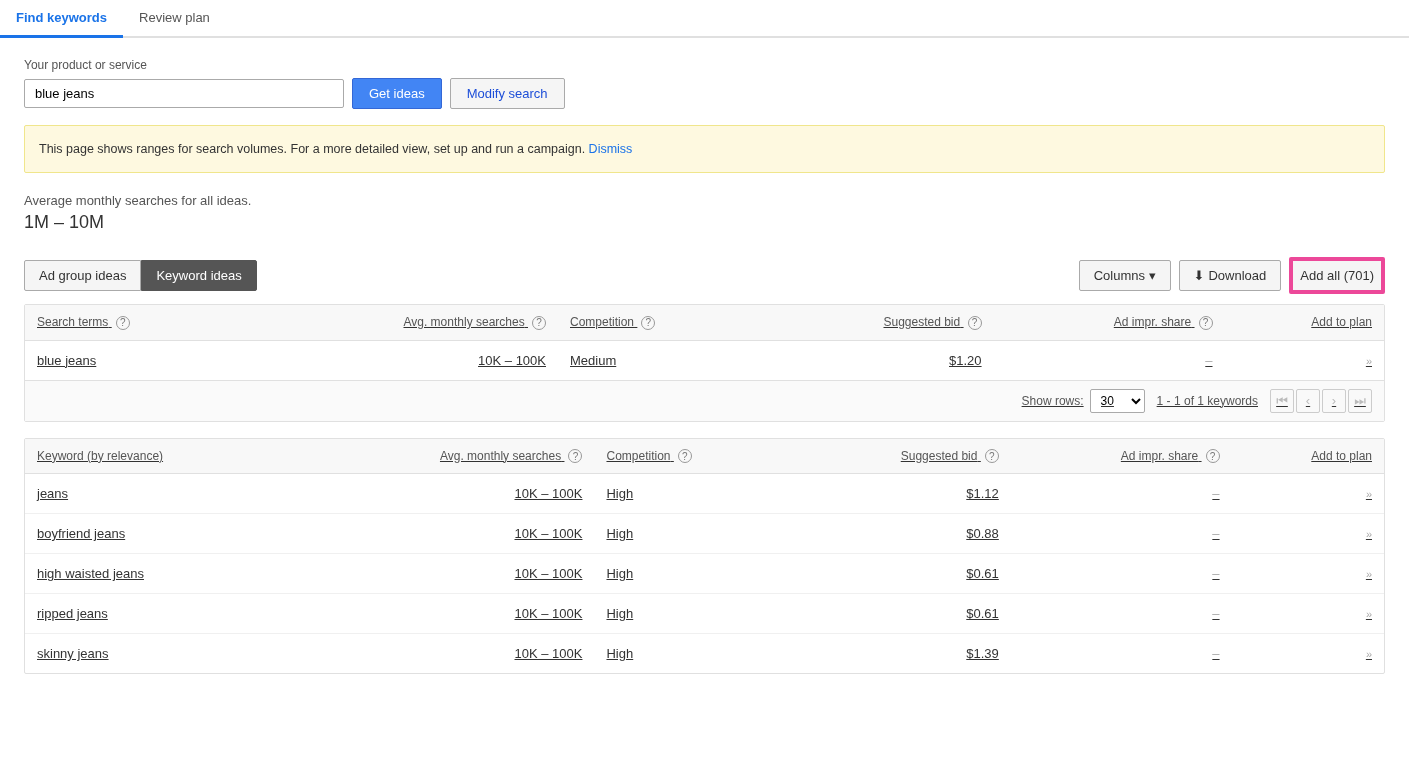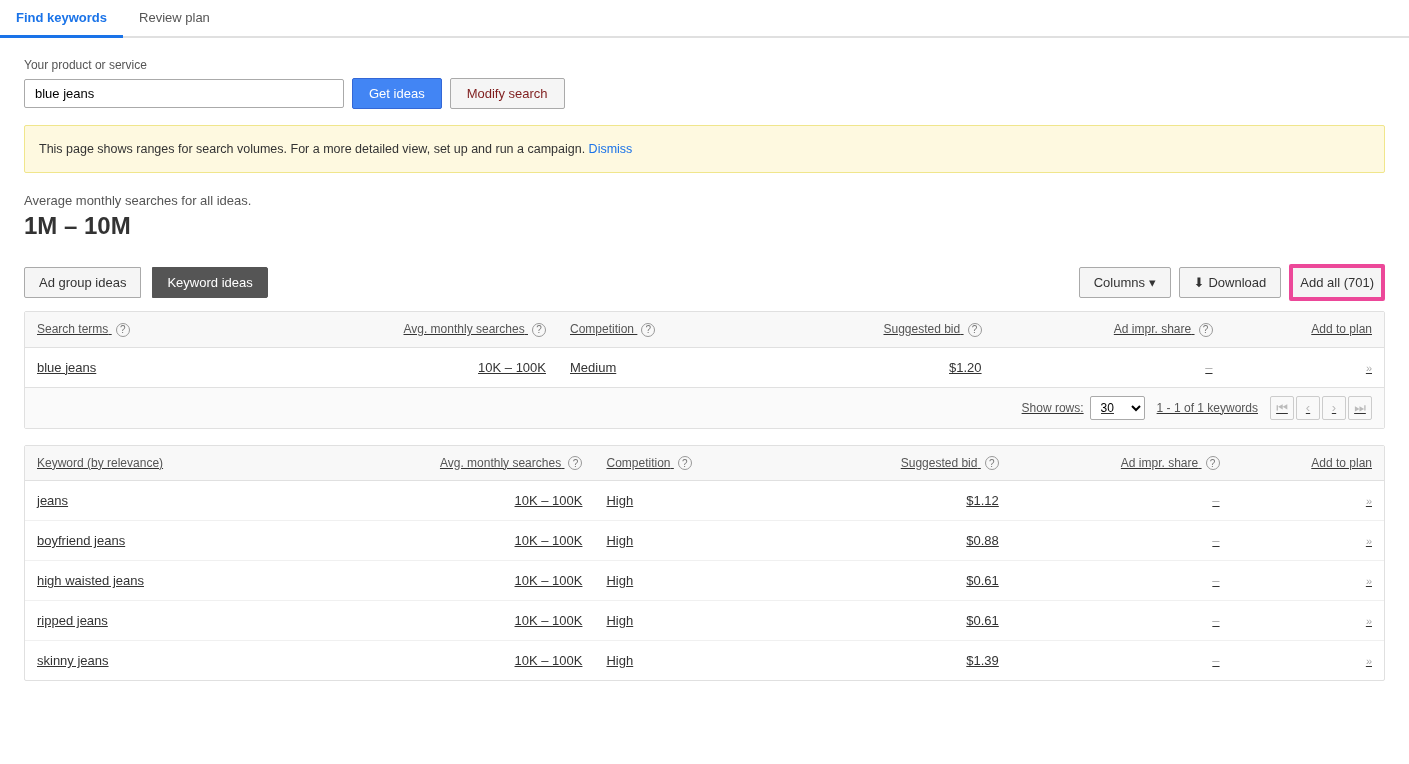--- a/index.html
+++ b/index.html
@@ -35,21 +35,21 @@
       border-radius: 2px;
       font-size: 13px;
     }
     .btn {
       padding: 7px 16px;
       border: 1px solid #aaa;
       border-radius: 2px;
       cursor: pointer;
       font-size: 13px;
       background: #f5f5f5;
-      color: #7f1d1d;
+      color: #1d4ed8;
     }
     .btn-primary {
       background: #4285f4;
       color: #fff;
       border-color: #3367d6;
     }
 
     
     .notice {
       background: #fef9e0;
@@ -57,25 +57,25 @@
       padding: 16px 14px;
       margin-bottom: 20px;
       font-size: 12.5px;
       color: #333;
       border-radius: 2px;
     }
     .notice a { color: #1a73e8; text-decoration: none; }
 
     
     .stats-label { font-size: 13px; color: #555; margin-bottom: 4px; }
-    .stats-value { font-size: 24px; font-weight: bold; color: #333; margin-bottom: 24px; }
+    .stats-value { font-size: 18px; font-weight: normal; color: #333; margin-bottom: 24px; }
 
     
     .toolbar { display: flex; align-items: center; justify-content: space-between; margin-bottom: 10px; }
-    .btn-tabs { display: flex; gap: 11px; }
+    .btn-tabs { display: flex; gap: 0; }
     .btn-tab {
       padding: 7px 14px;
       border: 1px solid #aaa;
       cursor: pointer;
       font-size: 13px;
       background: #f5f5f5;
       color: #333;
     }
     .btn-tab:first-child { border-radius: 2px 0 0 2px; }
     .btn-tab:last-child { border-radius: 0 2px 2px 0; }

